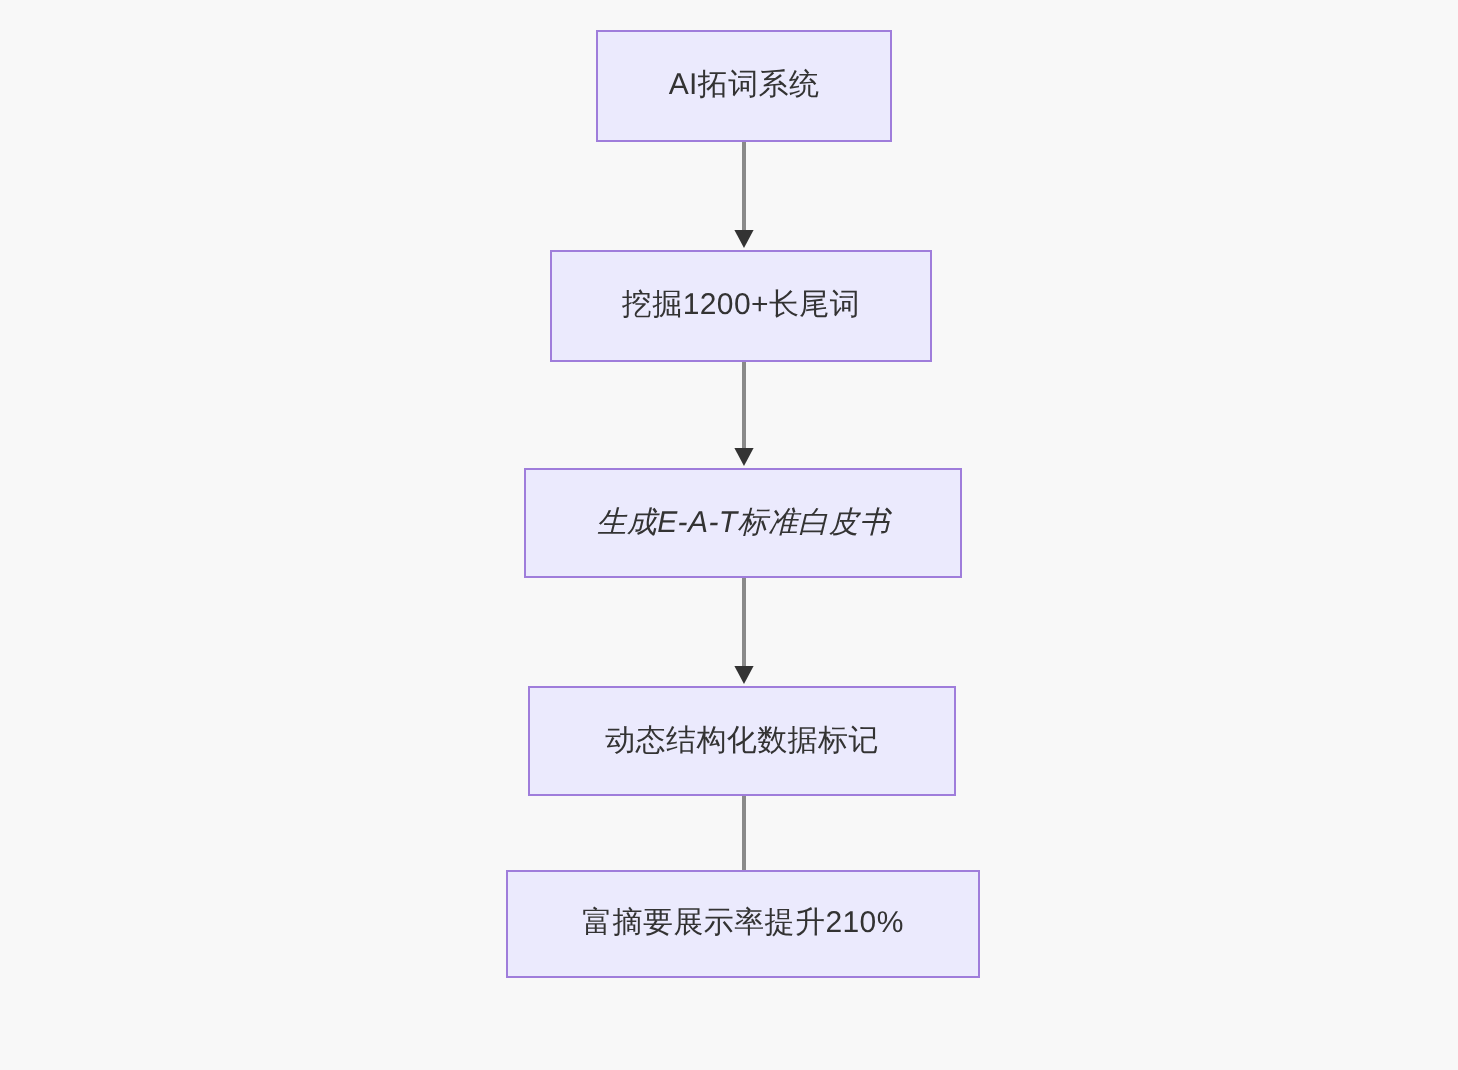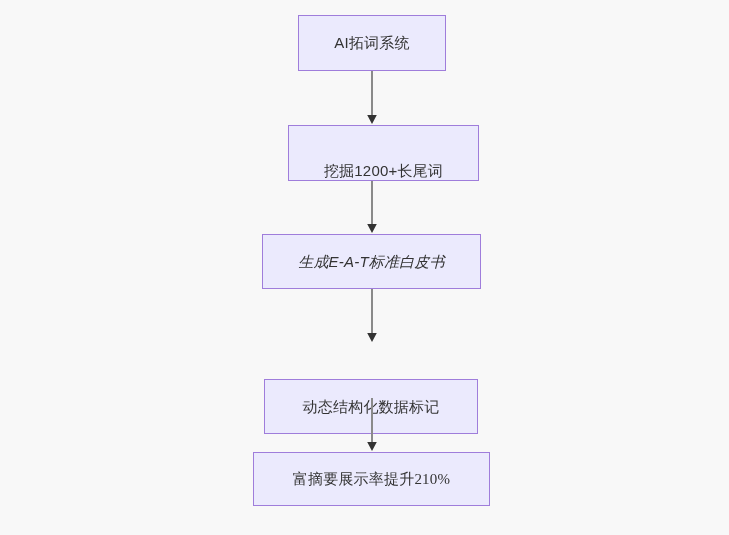--- a/index.html
+++ b/index.html
@@ -52,44 +52,44 @@
 
   <div class="node" style="left:298px; top:15px; width:148px; height:56px;">
     <span>AI拓词系统</span>
   </div>
 
   <svg class="connector" style="left:365px; top:71px; height:54px;" viewBox="0 0 14 54">
     <line class="conn-line" x1="7" y1="0" x2="7" y2="45"></line>
     <polygon class="conn-head" points="2.2,44 11.8,44 7,53"></polygon>
   </svg>
 
-  <div class="node" style="left:288px; top:125px; width:191px; height:56px;align-items:flex-end;">
+  <div class="node" style="left:275px; top:125px; width:191px; height:56px;">
     <span>挖掘1200+长尾词</span>
   </div>
 
   <svg class="connector" style="left:365px; top:181px; height:53px;" viewBox="0 0 14 53">
     <line class="conn-line" x1="7" y1="0" x2="7" y2="44"></line>
     <polygon class="conn-head" points="2.2,43 11.8,43 7,52"></polygon>
   </svg>
 
   <div class="node" style="left:262px; top:234px; width:219px; height:55px;font-style:italic;">
     <span>生成E-A-T标准白皮书</span>
   </div>
 
   <svg class="connector" style="left:365px; top:289px; height:54px;" viewBox="0 0 14 54">
     <line class="conn-line" x1="7" y1="0" x2="7" y2="45"></line>
     <polygon class="conn-head" points="2.2,44 11.8,44 7,53"></polygon>
   </svg>
 
-  <div class="node" style="left:264px; top:343px; width:214px; height:55px;margin-top:36px;">
+  <div class="node" style="left:264px; top:343px; width:214px; height:55px;">
     <span>动态结构化数据标记</span>
   </div>
 
   <svg class="connector" style="left:365px; top:398px; height:54px;" viewBox="0 0 14 54">
     <line class="conn-line" x1="7" y1="0" x2="7" y2="45"></line>
     <polygon class="conn-head" points="2.2,44 11.8,44 7,53"></polygon>
   </svg>
 
-  <div class="node" style="left:253px; top:452px; width:237px; height:54px;font-family:Liberation Serif, serif;">
+  <div class="node" style="left:253px; top:435px; width:237px; height:54px;">
     <span>富摘要展示率提升210%</span>
   </div>
 
 </div>
 
 </body></html>

